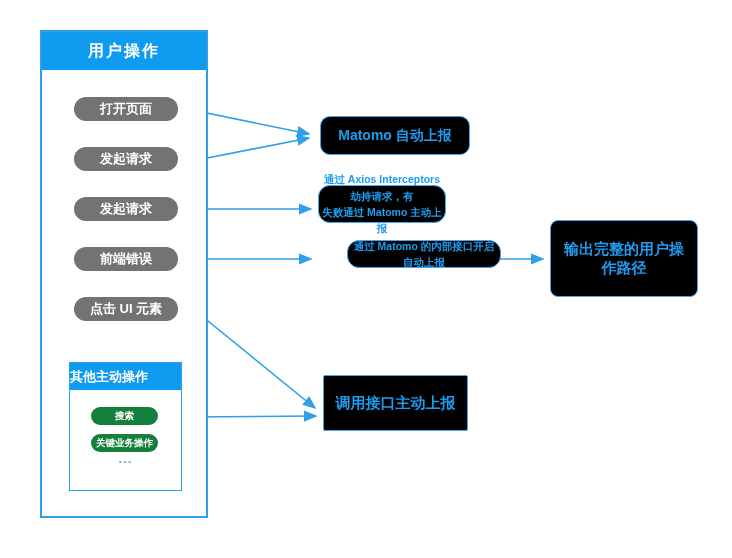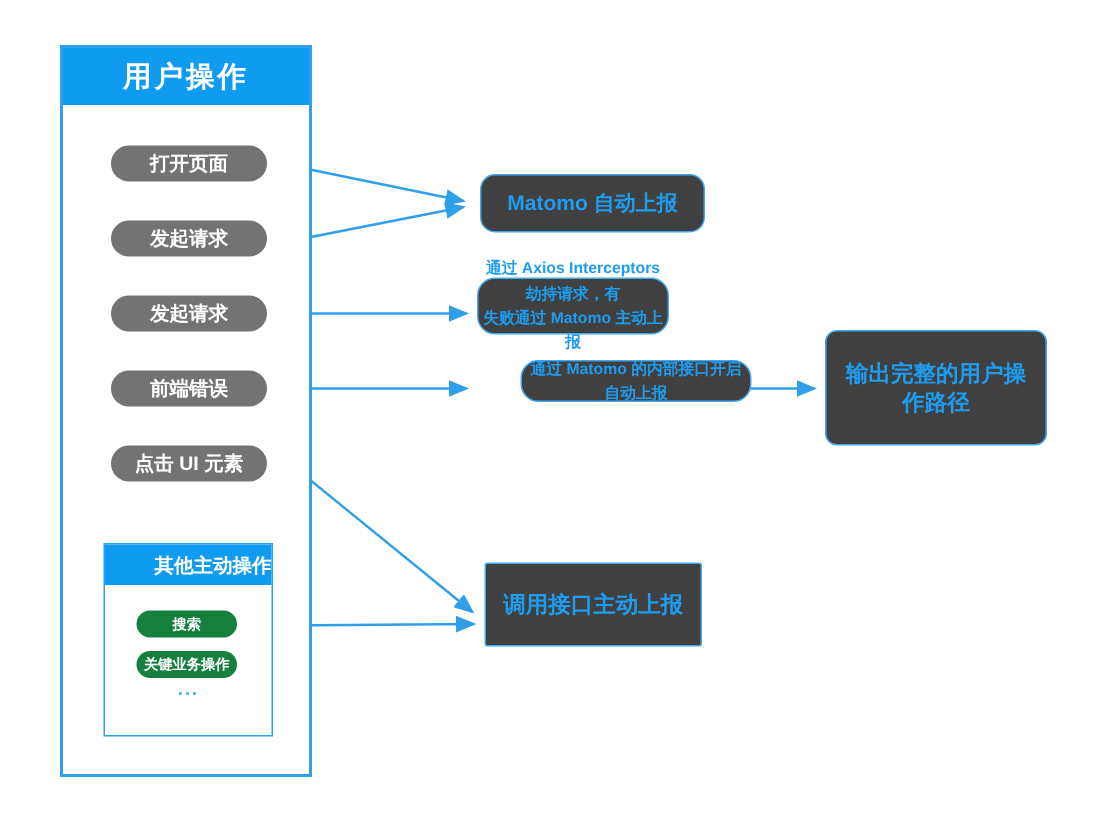--- a/index.html
+++ b/index.html
@@ -4,41 +4,41 @@
 <style>
   html,body{margin:0;padding:0;background:#ffffff;}
   body{font-family:"Liberation Sans","DejaVu Sans",sans-serif;}
   #canvas{position:relative;width:732px;height:558px;background:#ffffff;overflow:hidden;}
 
   
   .group{position:absolute;left:40px;top:30px;width:168px;height:488px;
          border:2px solid #2f9fe9;background:#ffffff;box-sizing:border-box;}
   .group-header{position:absolute;left:0;top:0;width:100%;height:38px;background:#0f9bf0;
                 display:flex;align-items:center;justify-content:center;
-                color:#ffffff;font-weight:bold;font-size:19px;letter-spacing:2px;}
+                color:#ffffff;font-weight:bold;font-size:16px;letter-spacing:2px;}
 
   
   .pill{position:absolute;left:74px;width:104px;height:24px;background:#737373;
         border-radius:12px;display:flex;align-items:center;justify-content:center;
         color:#ffffff;font-weight:bold;font-size:13px;white-space:nowrap;text-align:right;}
 
   
   .subgroup{position:absolute;left:69px;top:362px;width:113px;height:129px;
             border:1.5px solid #2f9fe9;background:#ffffff;box-sizing:border-box;}
   .subgroup-header{position:absolute;left:0;top:0;width:100%;height:27px;background:#0f9bf0;
-                   display:flex;align-items:center;justify-content:flex-end;
+                   display:flex;align-items:center;justify-content:flex-start;
                    color:#ffffff;font-weight:bold;font-size:13px;}
   .minipill{position:absolute;left:21px;width:67px;height:18px;background:#15803d;
             border-radius:9px;display:flex;align-items:center;justify-content:center;
             color:#ffffff;font-weight:bold;font-size:9.5px;white-space:nowrap;}
   .ellipsis{position:absolute;left:0;top:88px;width:100%;text-align:center;
             color:#4fb2f2;font-weight:bold;font-size:13px;letter-spacing:1px;}
 
   
-  .node{position:absolute;border:1.5px solid #41a9f1;background:#404040;box-sizing:border-box;
+  .node{position:absolute;border:1.5px solid #41a9f1;background:#000000;box-sizing:border-box;
         display:flex;align-items:center;justify-content:center;text-align:center;
         color:#1e9cef;font-weight:bold;}
   .node-matomo{left:320px;top:116px;width:150px;height:39px;border-radius:10px;font-size:14px;}
   .node-axios{left:318px;top:185px;width:128px;height:38px;border-radius:12px;
               font-size:10.5px;line-height:1.55;}
   .node-internal{left:318px;top:240px;width:154px;height:28px;border-radius:12px;
                  font-size:10.5px;line-height:1.55;margin-left:29px;}
   .node-call{left:323px;top:375px;width:145px;height:56px;border-radius:2px;font-size:15px;}
   .node-output{left:550px;top:220px;width:148px;height:77px;border-radius:8px;font-size:15px;
                padding:0 8px;}

